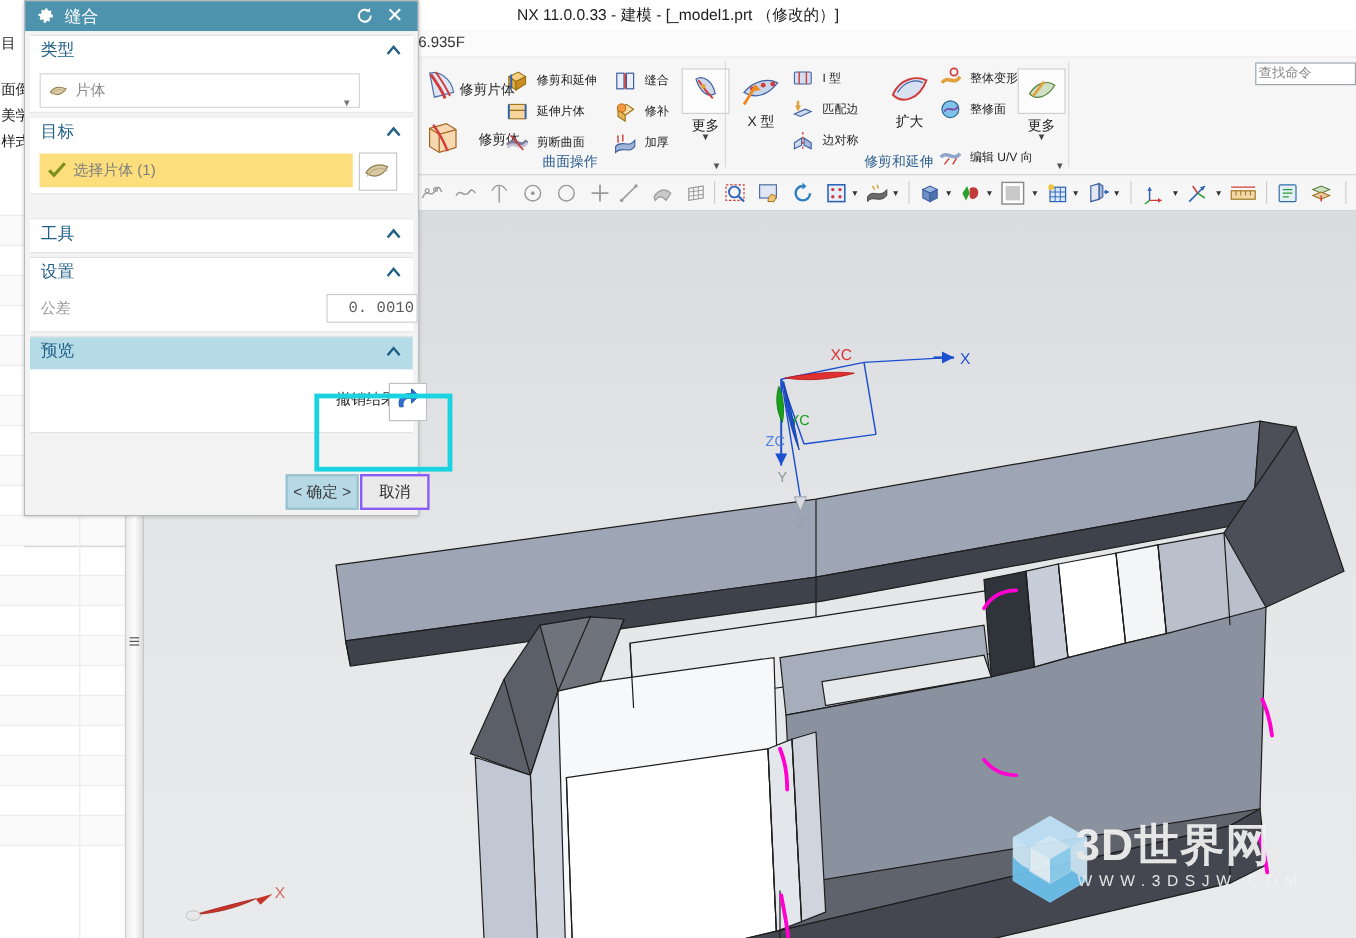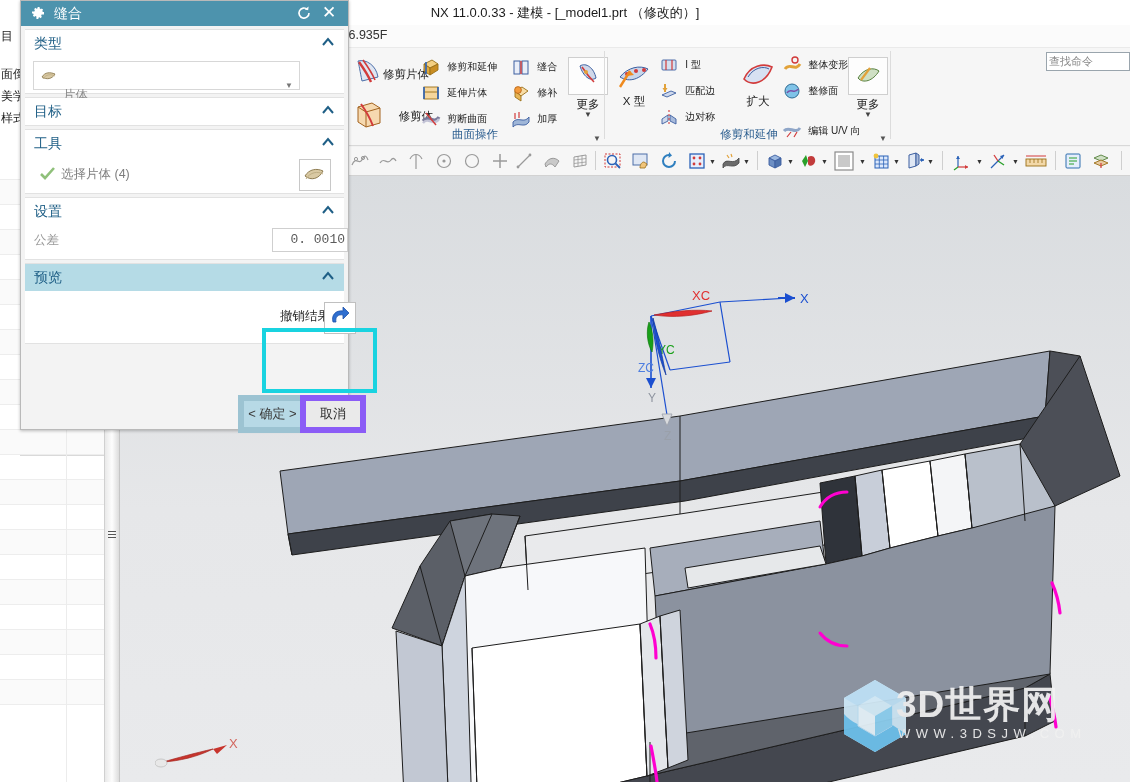--- a/index.html
+++ b/index.html
@@ -90,29 +90,29 @@
                  font-size:14px;}
   .dlg-title .reset{position:absolute;right:36px;top:4px;width:16px;height:16px;cursor:pointer;}
   .dlg-title .close{position:absolute;right:10px;top:2px;width:18px;height:20px;line-height:20px;
                     color:#fff;font-size:17px;text-align:center;cursor:pointer;}
 
   .dlg-body{position:absolute;left:0;top:25px;width:327px;bottom:0;background:#f3f3f3;}
   .card{background:#fff;border:1px solid #e2e2e2;border-left:none;border-right:none;margin:0 4px;}
   .sec-head{position:relative;height:27px;background:#fff;}
   .sec-head.sel{background:#b5dbe6;}
   .sec-head .sh-t{position:absolute;left:9px;top:0;height:27px;line-height:27px;font-size:14px;
-                  color:#1f5f86;}
+                  color:#1f5f86;font-family:Liberation Mono, monospace;}
   .sec-head .chev{position:absolute;right:9px;top:5px;width:14px;height:14px;}
   .sec-body{background:#fff;}
 
   .row{position:relative;height:36px;}
   .field{position:absolute;left:8px;top:4px;width:265px;height:27px;line-height:27px;
          border:1px solid #d7d7d7;background:#fff;font-size:12.5px;color:#8a8a8a;}
   .field .fico{position:absolute;left:6px;top:5px;width:17px;height:16px;}
-  .field .flbl{position:absolute;left:29px;top:0;margin-top:20px;}
+  .field .flbl{position:absolute;left:29px;top:0;}
   .field .fcar{position:absolute;right:6px;top:10px;font-size:8px;color:#777;}
 
   .selrow{position:absolute;left:8px;top:3px;width:261px;height:28px;background:#fcdf7c;}
   .selrow.plain{background:#ffffff;}
   .selrow .chk{position:absolute;left:6px;top:5px;width:17px;height:17px;}
   .selrow .lbl{position:absolute;left:28px;top:0;height:28px;line-height:28px;font-size:12.5px;
                color:#7d7d7d;}
   .selbtn{position:absolute;left:274px;top:2px;width:30px;height:30px;border:1px solid #c8c8c8;
           background:#fff;}
 
@@ -125,21 +125,21 @@
 
   .prevbody{position:relative;height:52px;background:#fff;}
   .undo-lbl{position:absolute;left:255px;top:17px;font-size:12.5px;color:#2a2a2a;white-space:nowrap;}
   .undo-btn{position:absolute;left:299px;top:11px;width:30px;height:30px;border:1px solid #c0c0c0;
             background:#fff;}
   .hl-box{position:absolute;left:262px;top:328px;width:107px;height:57px;
           border:4px solid #19d3e0;background:transparent;pointer-events:none;}
 
   .btnrow{position:absolute;left:0;top:365px;width:327px;height:40px;}
   .btn{position:absolute;top:4px;height:26px;line-height:26px;text-align:center;font-size:13px;
-       border:6px solid #8b5cf6;cursor:pointer;}
+       border:2px solid #8b5cf6;cursor:pointer;}
   .btn.ok{left:217px;width:57px;background:#b7d9e6;color:#3b3b3b;border-color:#9cc3d2;}
   .btn.cancel{left:279px;width:54px;background:#eaeaea;color:#2a2a2a;}
 </style>
 </head>
 <body>
 
 <div id="app">
 
   <div class="titlebar">
     <div class="title">NX 11.0.0.33 - 建模 - [_model1.prt （修改的）]</div>
@@ -724,46 +724,46 @@
 
       <div class="card" style="margin-top:3px;">
         <div class="sec-head">
           <span class="sh-t">目标</span>
           <span class="chev">
             <svg width="14" height="14" viewBox="0 0 14 14">
                 <path d="M2 10 L7 4 L12 10" fill="none" stroke="#1f5f86" stroke-width="2"></path>
               </svg>
           </span>
         </div>
-      </div>
-
-      <div class="card" style="margin-top:3px;">
+        <div class="sec-body" style="height:36px;position:relative;">
+          <div class="selrow">
+            <span class="chk">
+              <svg width="17" height="17" viewBox="0 0 17 17">
+                  <path d="M2 9 L6 13 L15 3" fill="none" stroke="#7b8f1e" stroke-width="2.6"></path>
+                </svg>
+            </span>
+            <span class="lbl">选择片体 (1)</span>
+          </div>
+          <div class="selbtn">
+            <svg width="26" height="26" viewBox="0 0 26 26" style="margin:1px 0 0 1px;">
+              <path d="M4 15 C8 8 16 7 22 10 C18 18 10 20 4 15 Z" fill="#d9c9a3" stroke="#8f7d52" stroke-width="1"></path>
+              <path d="M5 18 C9 11 17 10 22 13" fill="none" stroke="#bfae84" stroke-width="1"></path>
+            </svg>
+          </div>
+        </div>
+      </div>
+
+      <div class="card" style="margin-top:20px;">
         <div class="sec-head">
           <span class="sh-t">工具</span>
           <span class="chev">
             <svg width="14" height="14" viewBox="0 0 14 14">
                 <path d="M2 10 L7 4 L12 10" fill="none" stroke="#1f5f86" stroke-width="2"></path>
               </svg>
           </span>
-        </div>
-        <div class="sec-body" style="height:36px;position:relative;">
-          <div class="selrow plain">
-            <span class="chk">
-              <svg width="17" height="17" viewBox="0 0 17 17">
-                  <path d="M2 9 L6 13 L15 3" fill="none" stroke="#8fc07a" stroke-width="2.6"></path>
-                </svg>
-            </span>
-            <span class="lbl">选择片体 (4)</span>
-          </div>
-          <div class="selbtn">
-            <svg width="26" height="26" viewBox="0 0 26 26" style="margin:1px 0 0 1px;">
-              <path d="M4 15 C8 8 16 7 22 10 C18 18 10 20 4 15 Z" fill="#d9c9a3" stroke="#8f7d52" stroke-width="1"></path>
-              <path d="M5 18 C9 11 17 10 22 13" fill="none" stroke="#bfae84" stroke-width="1"></path>
-            </svg>
-          </div>
         </div>
       </div>
 
       <div class="card" style="margin-top:3px;">
         <div class="sec-head">
           <span class="sh-t">设置</span>
           <span class="chev">
             <svg width="14" height="14" viewBox="0 0 14 14">
                 <path d="M2 10 L7 4 L12 10" fill="none" stroke="#1f5f86" stroke-width="2"></path>
               </svg>

